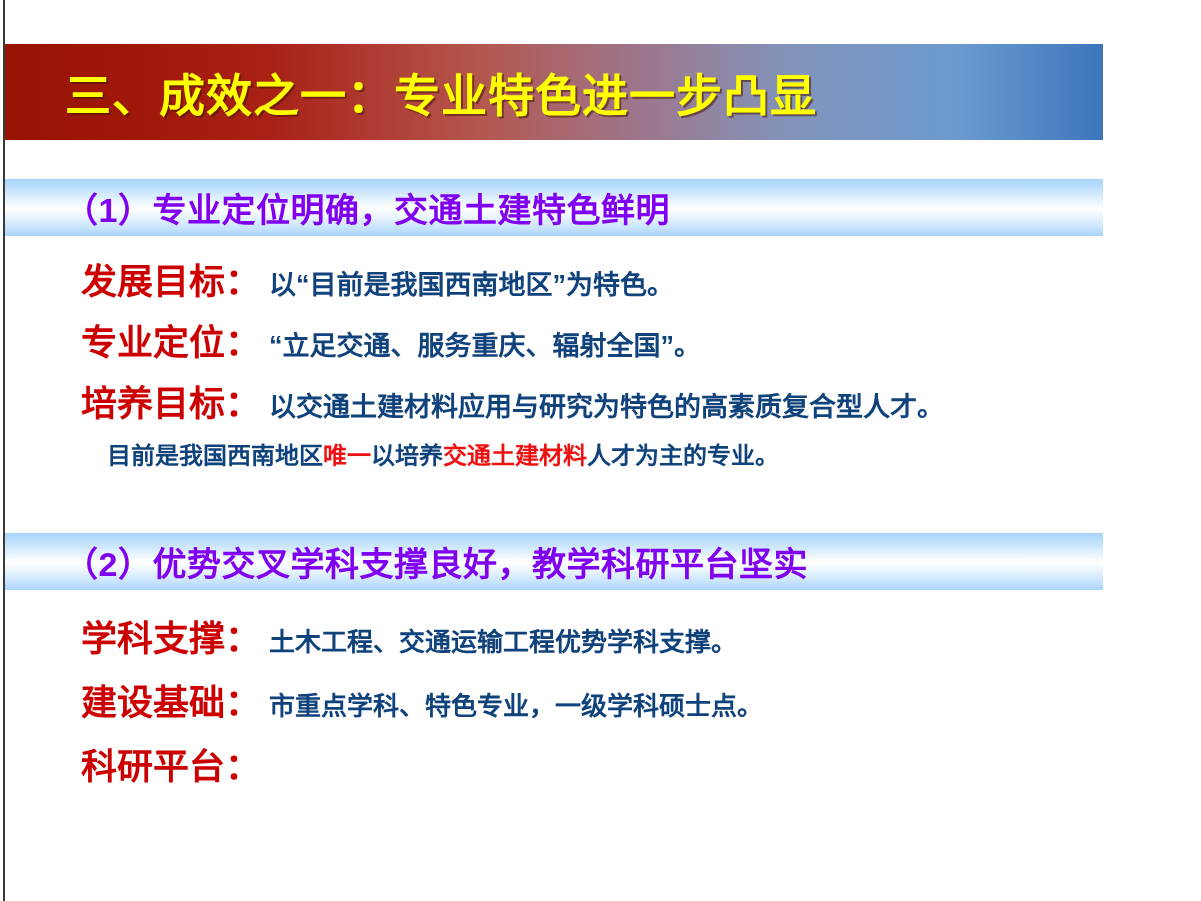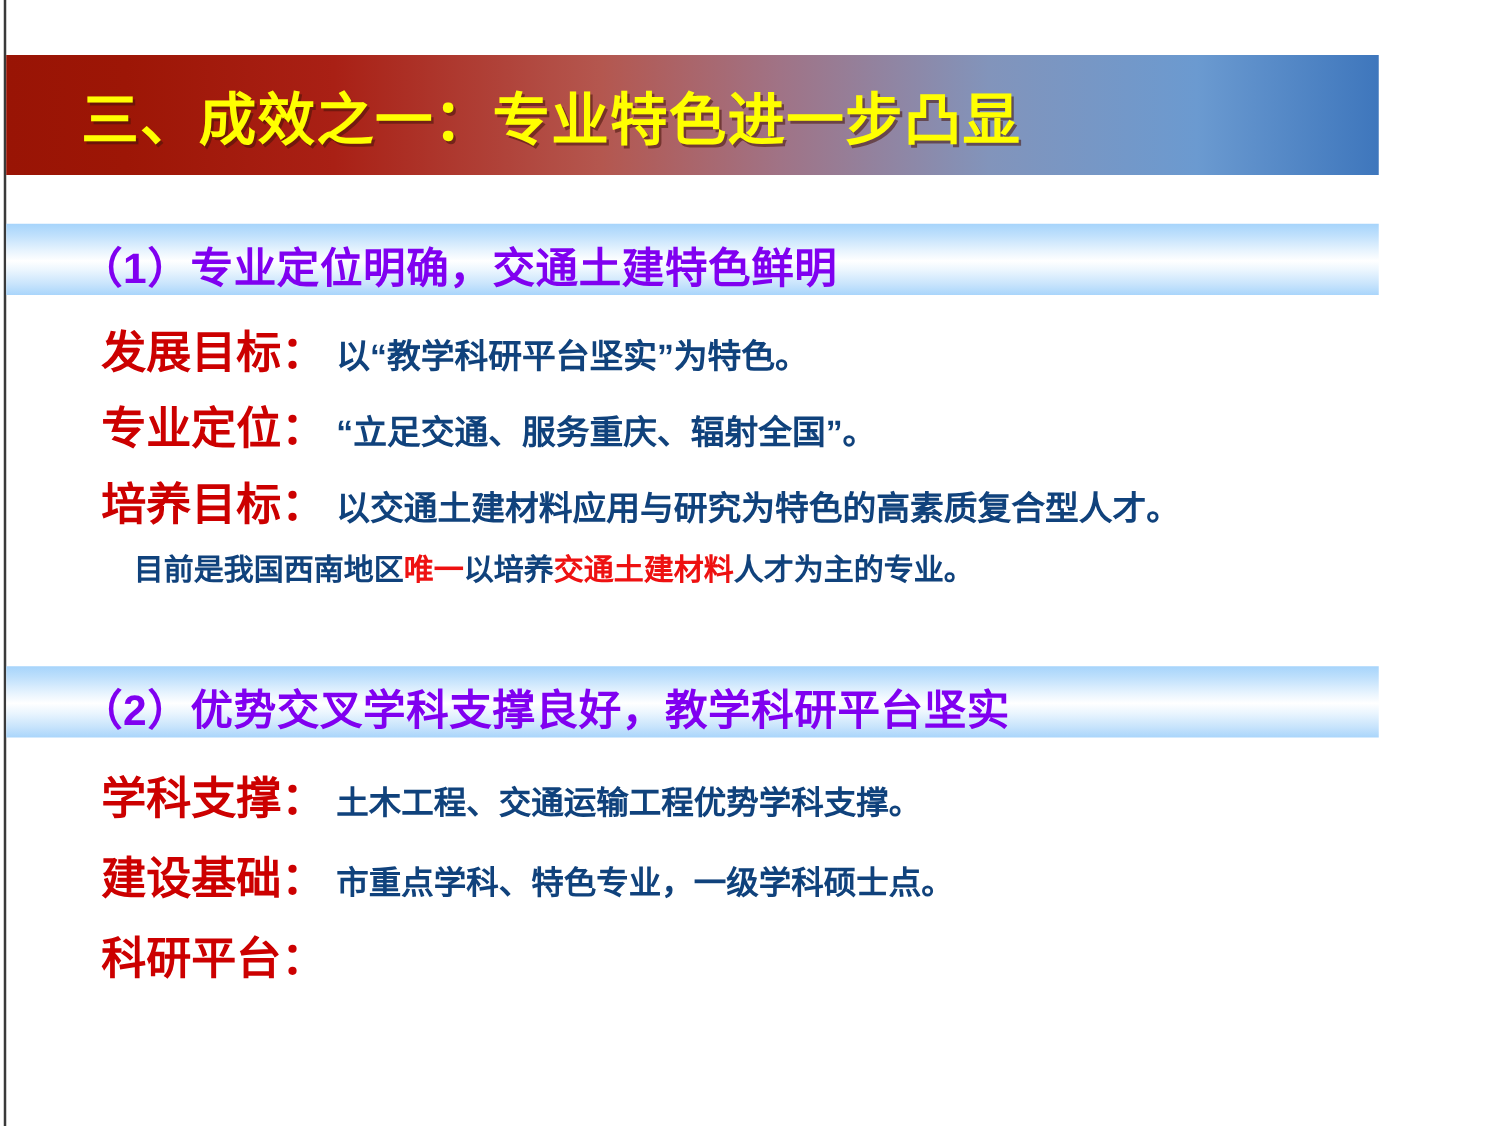--- a/index.html
+++ b/index.html
@@ -70,21 +70,21 @@
     height: 57px;
     background: linear-gradient(to bottom,
         #a6d4fb 0%,
         #bfe0fc 16%,
         #e8f4fe 38%,
         #ffffff 52%,
         #eaf5fe 66%,
         #c6e3fc 86%,
         #a9d5fb 100%);
     display: flex;
-    align-items: flex-end;
+    align-items: center;
   }
   #section-bar-1 { top: 179px; }
   #section-bar-2 { top: 533px; }
 
   .section-title {
     margin-left: 59px;
     font-size: 34px;
     font-weight: bold;
     color: #8000f0;
     letter-spacing: 0.5px;
@@ -151,21 +151,21 @@
   </div>
 
   <div class="section-bar" id="section-bar-1">
     <div class="section-title">（1）专业定位明确，交通土建特色鲜明</div>
   </div>
 
   <div class="body-block" id="body-block-1">
 
     <div class="content-row">
       <span class="row-label">发展目标：</span>
-      <span class="row-value">以“教学科研平台坚实”为特色。</span>
+      <span class="row-value">以“目前是我国西南地区”为特色。</span>
     </div>
 
     <div class="content-row">
       <span class="row-label">专业定位：</span>
       <span class="row-value">“立足交通、服务重庆、辐射全国”。</span>
     </div>
 
     <div class="content-row">
       <span class="row-label">培养目标：</span>
       <span class="row-value">以交通土建材料应用与研究为特色的高素质复合型人才。</span>

